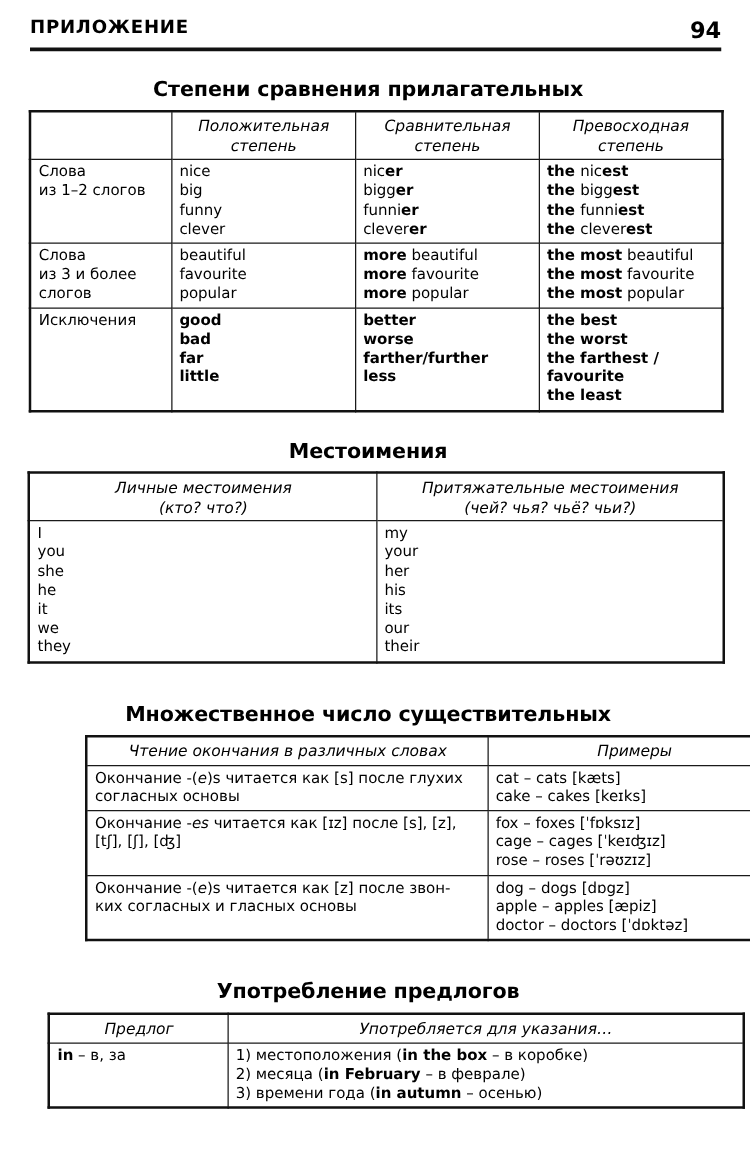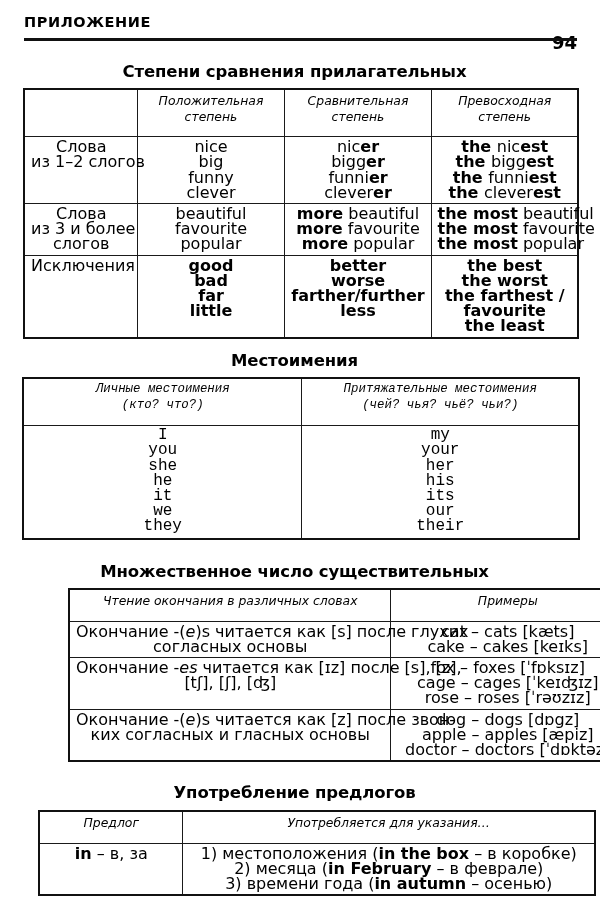--- a/index.html
+++ b/index.html
@@ -33,21 +33,20 @@
     justify-content: space-between;
   }
   .runhead-title {
     font-size: 14.5px;
     font-weight: bold;
     letter-spacing: 0.6px;
   }
   .runhead-page {
     font-size: 18px;
     font-weight: bold;
-    margin-top: 18px;
   }
   .runhead-rule {
     position: absolute;
     left: 24px;
     top: 38px;
     width: 553px;
     height: 2.5px;
     background: #111;
   }
 
@@ -65,32 +64,32 @@
   table.grid {
     position: absolute;
     border-collapse: collapse;
     table-layout: fixed;
     background: #fff;
   }
   table.grid td, table.grid th {
     border: 1px solid #1a1a1a;
     padding: 2px 5px 3px 6px;
     vertical-align: top;
-    font-size: 16px;
+    font-size: 12px;
     line-height: 15.2px;
     font-weight: normal;
-    text-align: center;
+    text-align: left;
   }
   table.grid th {
     font-style: italic;
     text-align: center;
     font-size: 12.4px;
     line-height: 15.6px;
     padding-top: 3px;
-    padding-bottom: 12px;
+    padding-bottom: 3px;
   }
   table.grid .thick-top { border-top-width: 2px; }
   .outer {
     border: 2px solid #111;
   }
 
   .cellline { display: block; white-space: nowrap; }
   b { font-weight: bold; }
   i { font-style: italic; }
 
@@ -98,21 +97,21 @@
   td.ctr { text-align: center; }
 
   
   #t-adj { left: 23px; top: 88px; width: 554px; }
   #t-adj col.c1 { width: 113px; }
   #t-adj col.c2 { width: 147px; }
   #t-adj col.c3 { width: 147px; }
   #t-adj col.c4 { width: 147px; }
 
   
-  #t-pron { left: 22px; top: 377px; width: 556px; font-family: Liberation Mono, monospace; }
+  #t-pron { left: 22px; top: 377px; width: 556px; }
   #t-pron col.c1 { width: 278px; }
   #t-pron col.c2 { width: 278px; }
 
   
   #t-plur { left: 22px; top: 588px; width: 556px; margin-left: 46px; }
   #t-plur col.c1 { width: 321px; }
   #t-plur col.c2 { width: 235px; }
 
   
   #t-prep { left: 38px; top: 810px; width: 556px; }

